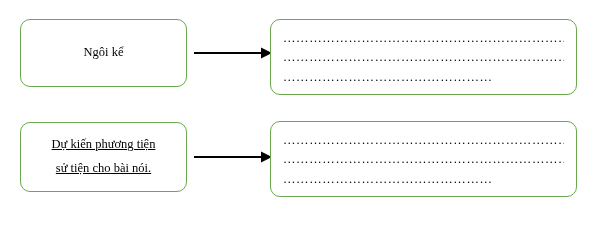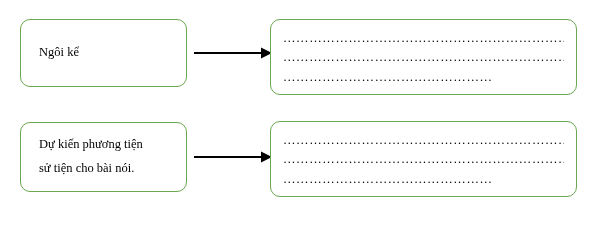--- a/index.html
+++ b/index.html
@@ -22,27 +22,27 @@
   .box {
     position: absolute;
     box-sizing: border-box;
     border: 1.2px solid #6aa84f;
     border-radius: 10px;
     background: #ffffff;
   }
   .label-box {
     display: flex;
     flex-direction: column;
-    align-items: flex-start;
+    align-items: center;
     justify-content: center;
     text-align: center;
     color: #000000;
     font-size: 12.5px;
     line-height: 1.9;
-    padding: 2px 18px;
+    padding: 2px 6px;
   }
   .label-box .line {
     white-space: nowrap;
   }
   .answer-box {
     padding: 9px 12px 6px 12px;
     display: flex;
     flex-direction: column;
     justify-content: flex-start;
   }
@@ -66,20 +66,21 @@
     top: 19px;
     width: 307px;
     height: 76px;
   }
   
   #box-du-kien {
     left: 20px;
     top: 122px;
     width: 167px;
     height: 70px;
+    text-decoration: underline;
   }
   #box-answer-2 {
     left: 270px;
     top: 121px;
     width: 307px;
     height: 76px;
   }
   
   .arrow {
     position: absolute;

